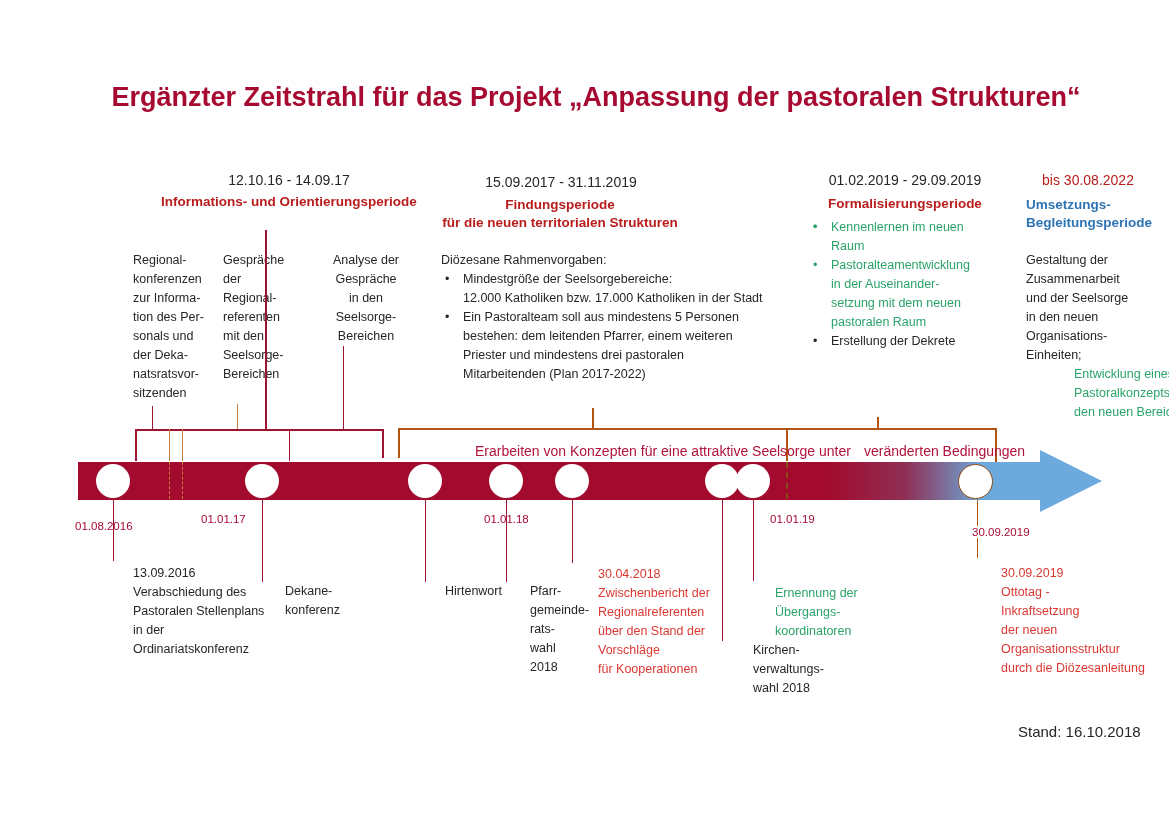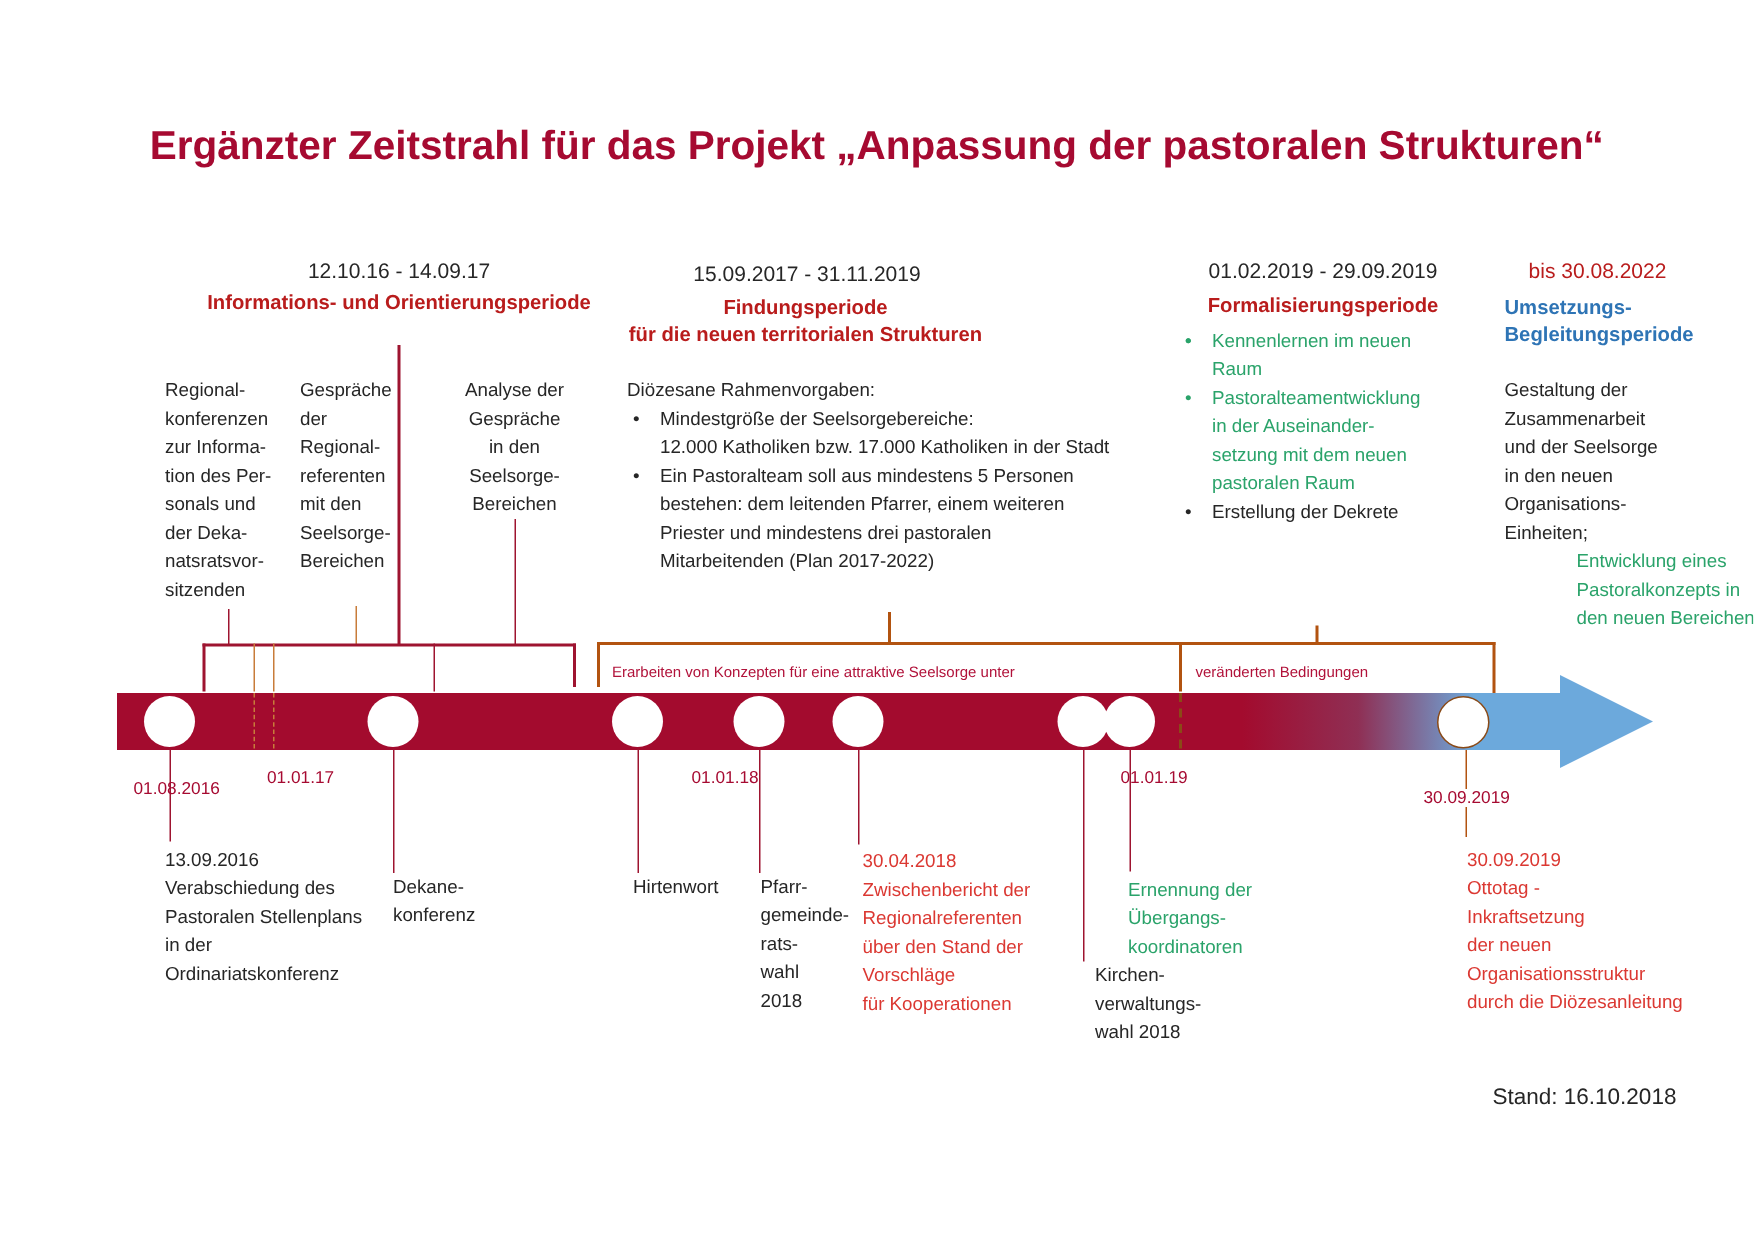--- a/index.html
+++ b/index.html
@@ -1,31 +1,31 @@
 <!DOCTYPE html>
 <html lang="de"><head>
 <meta charset="utf-8">
 <style>
   html,body{margin:0;padding:0;background:#ffffff;}
   .canvas{
     position:relative;width:1169px;height:827px;background:#ffffff;overflow:hidden;
     font-family:"Liberation Sans",sans-serif;color:#222222;
   }
-  .abs{position:absolute;}
+  .abs{position:absolute;padding-left:23px;}
   .pre{white-space:pre-line;}
   .ctr{text-align:center;}
   .title{left:0;right:0;top:82px;text-align:center;font-size:27px;font-weight:bold;color:#a60a31;}
   .date-line{font-size:14px;color:#262626;}
   .period-name{font-size:13.5px;font-weight:bold;color:#b91c1c;}
   .blue-dark{color:#2e74b5;}
   .blue-light{color:#b91c1c;}
   .body-txt{font-size:12.5px;line-height:19px;color:#262626;}
   .green{color:#2aa36a;}
   .bright-red{color:#db3832;}
-  .banner-txt{font-size:10px;color:#b1123a;}
+  .banner-txt{font-size:14px;color:#b1123a;margin-left:44px;}
   .axis-date{font-size:11.5px;color:#a60a31;}
   .stand{font-size:15px;color:#262626;}
   
   .vl{position:absolute;width:2px;}
   .vl-thin{position:absolute;width:1px;}
   .hl{position:absolute;height:2px;}
   .c-crimson{background:#9e1430;}
   .c-brown{background:#b25310;}
   .c-orange{background:#c87c3a;}
   .dash-orange{position:absolute;width:0;border-left:1px dashed #c87c3a;}
@@ -162,21 +162,21 @@
 
   <div class="vl-thin c-crimson" style="left:113px;top:499px;height:62px;"></div>
   <div class="vl-thin c-crimson" style="left:262px;top:499px;height:83px;"></div>
   <div class="vl-thin c-crimson" style="left:425px;top:499px;height:83px;"></div>
   <div class="vl-thin c-crimson" style="left:506px;top:499px;height:83px;"></div>
   <div class="vl-thin c-crimson" style="left:572px;top:499px;height:64px;"></div>
   <div class="vl-thin c-crimson" style="left:722px;top:499px;height:142px;"></div>
   <div class="vl-thin c-crimson" style="left:753px;top:499px;height:82px;"></div>
   <div class="vl-thin c-brown" style="left:977px;top:500px;height:58px;"></div>
 
-  <div class="abs axis-date" style="left:52px;top:520px;margin-left:37px;">01.08.2016</div>
+  <div class="abs axis-date" style="left:52px;top:520px;">01.08.2016</div>
   <div class="abs axis-date" style="left:178px;top:513px;">01.01.17</div>
   <div class="abs axis-date" style="left:461px;top:513px;">01.01.18</div>
   <div class="abs axis-date" style="left:747px;top:513px;">01.01.19</div>
   <div class="abs axis-date" style="left:949px;top:526px;background:#ffffff;z-index:4;">30.09.2019</div>
 
   <div class="abs body-txt pre" style="left:110px;top:564px;">13.09.2016
 Verabschiedung des
 Pastoralen Stellenplans
 in der
 Ordinariatskonferenz</div>

